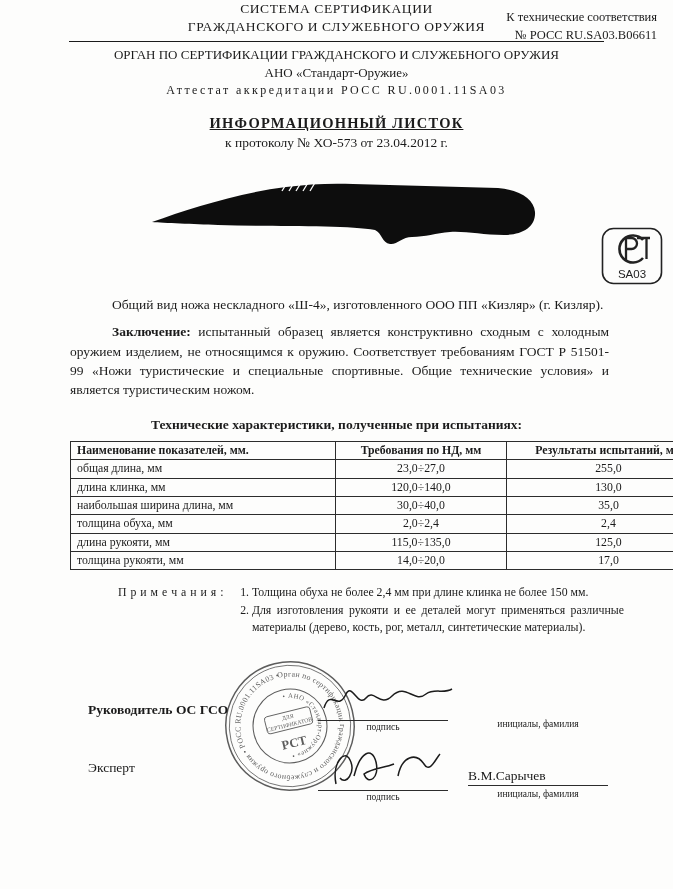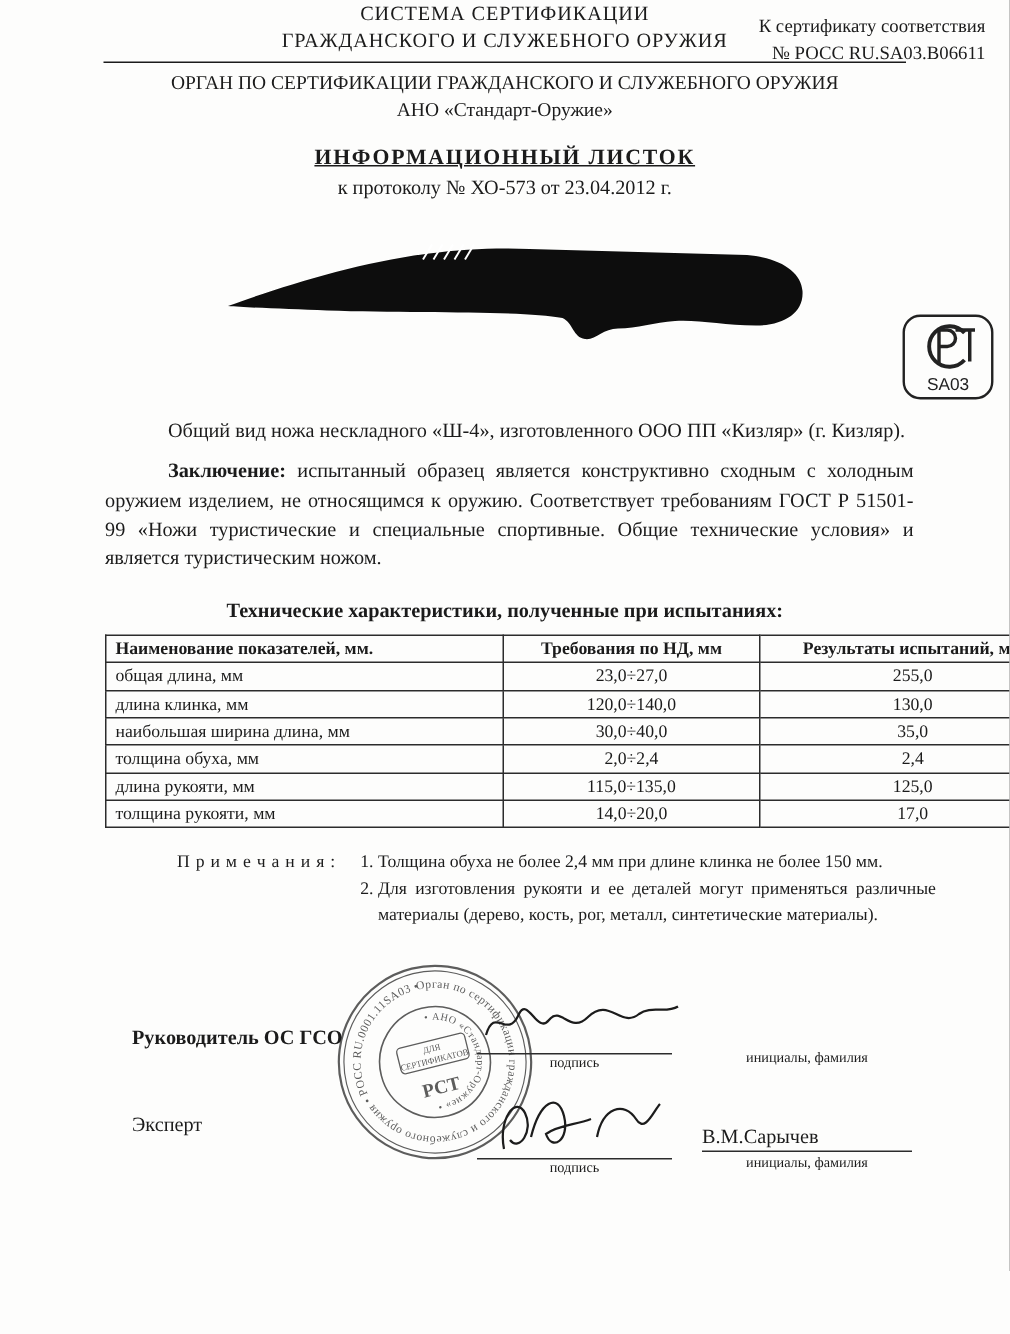--- a/index.html
+++ b/index.html
@@ -52,32 +52,33 @@
   .sig-scribble{position:absolute;}
   .stamp{position:absolute;left:222px;top:-2px;width:136px;height:136px;opacity:.82;}
   .stamp text{fill:#3a3a3a;font-family:"Liberation Serif",serif;}
 </style>
 </head>
 <body>
 
 <div class="page">
 
   <div class="cert-ref">
-    <div>К сертификату соответствия</div>
+    <div>К технические соответствия</div>
     <div>№ РОСС RU.SA03.B06611</div>
   </div>
 
   <div class="head">
     <div class="block1">
       <div class="h-sys">СИСТЕМА СЕРТИФИКАЦИИ</div>
       <div class="h-sys">ГРАЖДАНСКОГО И СЛУЖЕБНОГО ОРУЖИЯ</div>
     </div>
     <div class="block2">
       <div class="h-organ">ОРГАН ПО СЕРТИФИКАЦИИ ГРАЖДАНСКОГО И СЛУЖЕБНОГО ОРУЖИЯ</div>
       <div class="h-org-name">АНО «Стандарт-Оружие»</div>
+      <div class="h-accred">Аттестат аккредитации РОСС RU.0001.11SA03</div>
     </div>
     <div class="h-title">ИНФОРМАЦИОННЫЙ ЛИСТОК</div>
     <div class="h-subtitle">к протоколу № ХО-573 от 23.04.2012 г.</div>
   </div>
 
   <div class="figure">
     <svg class="knife" viewBox="0 0 398 92" aria-hidden="true">
       <path fill="#0d0d0d" d="M4,47
         C40,34 90,18 138,12
         C160,9 185,8 205,9

